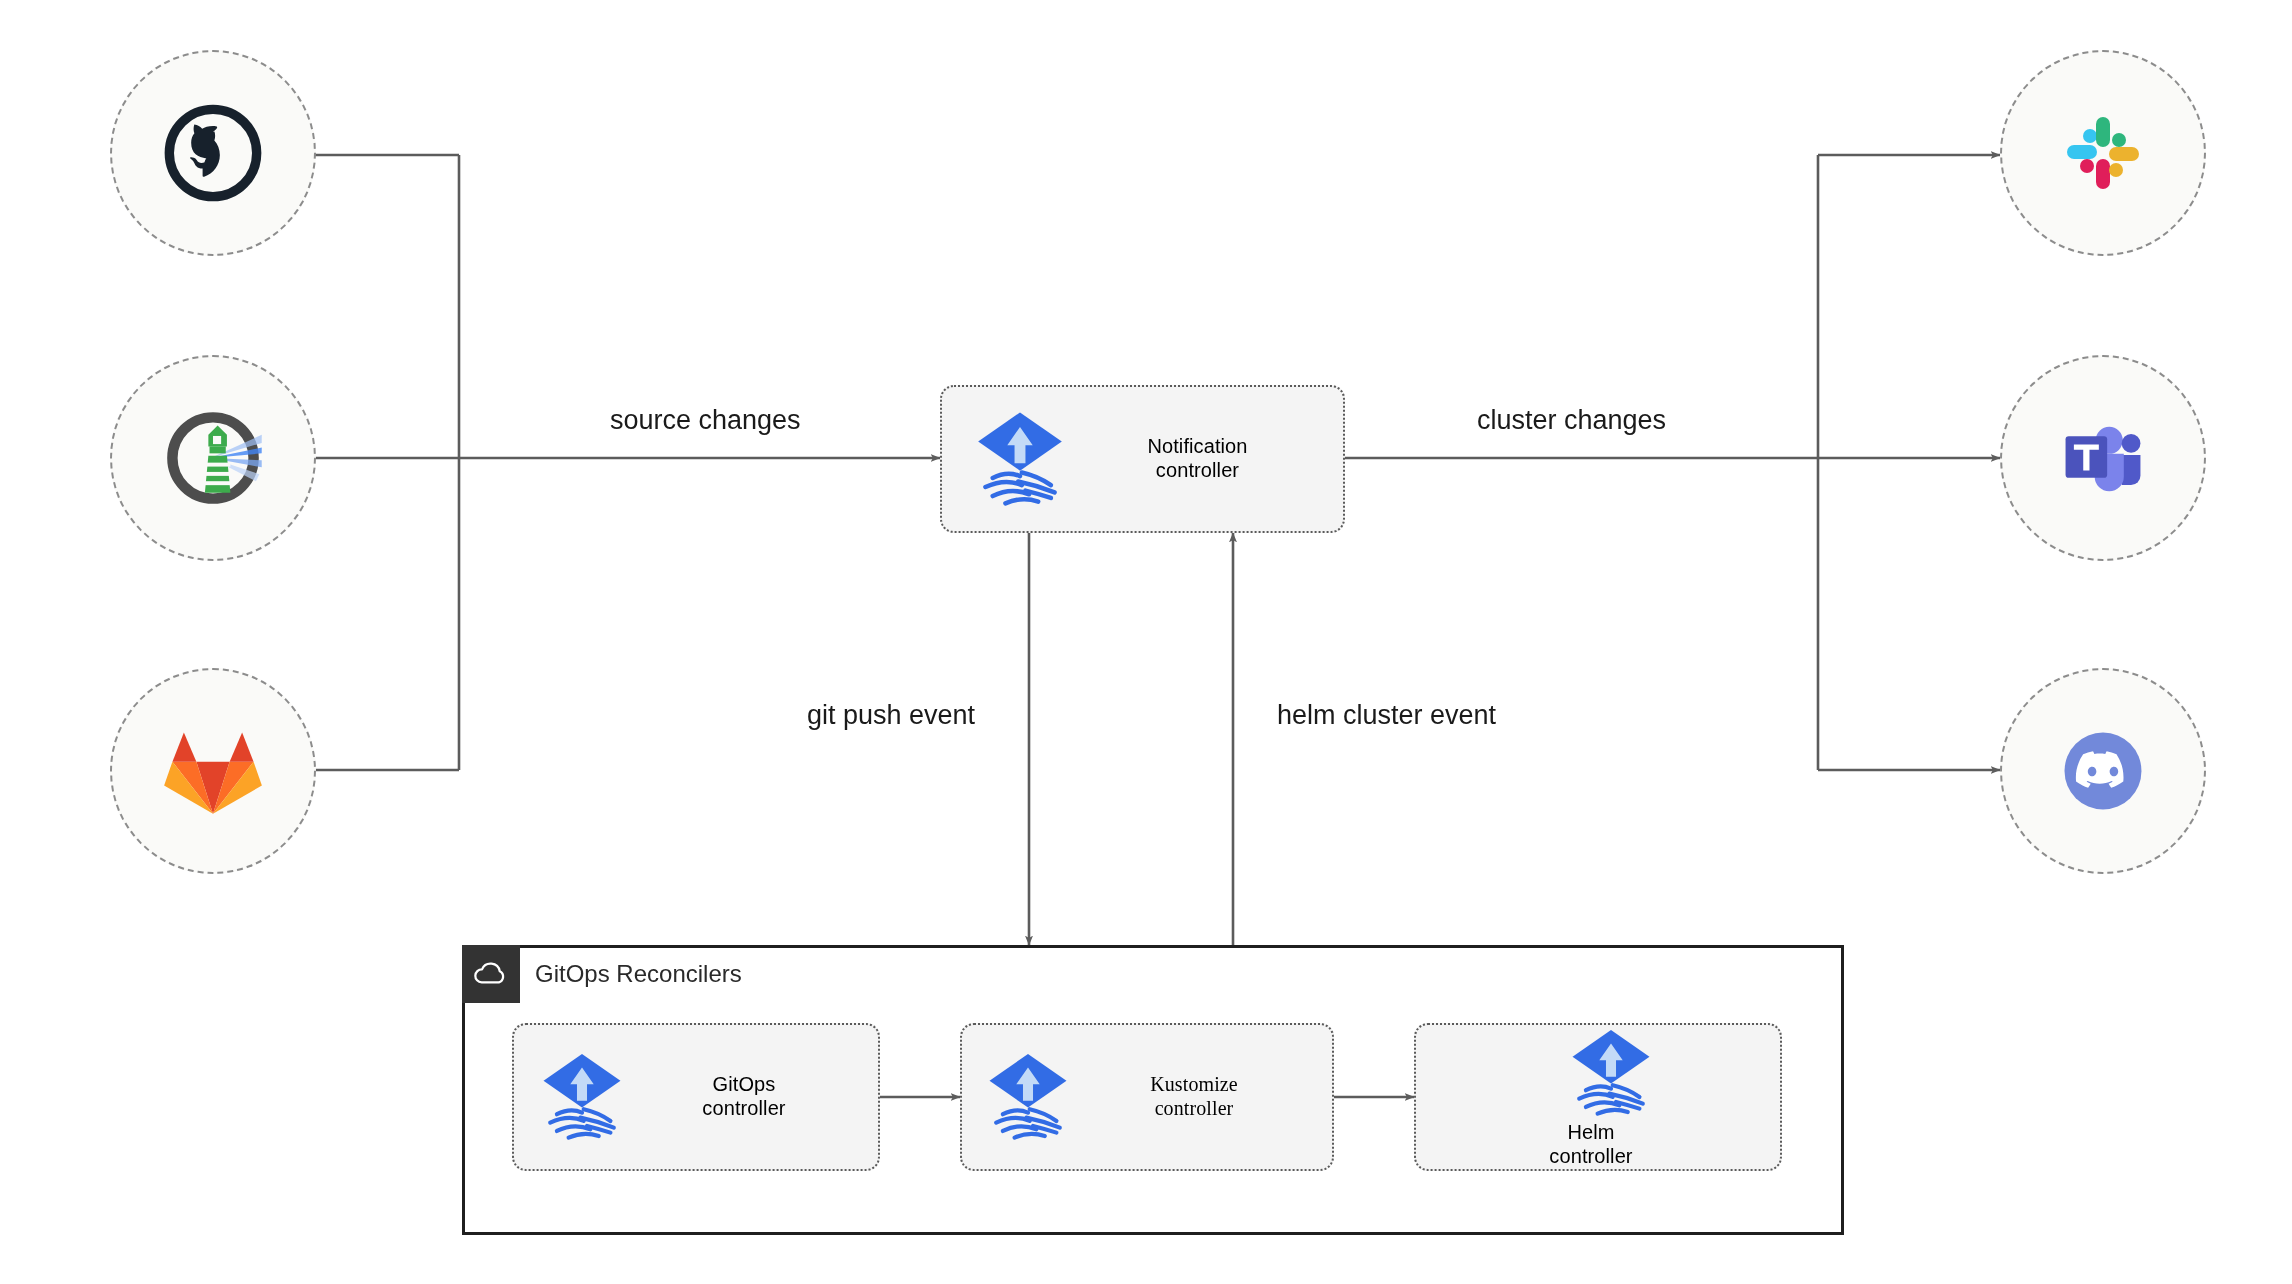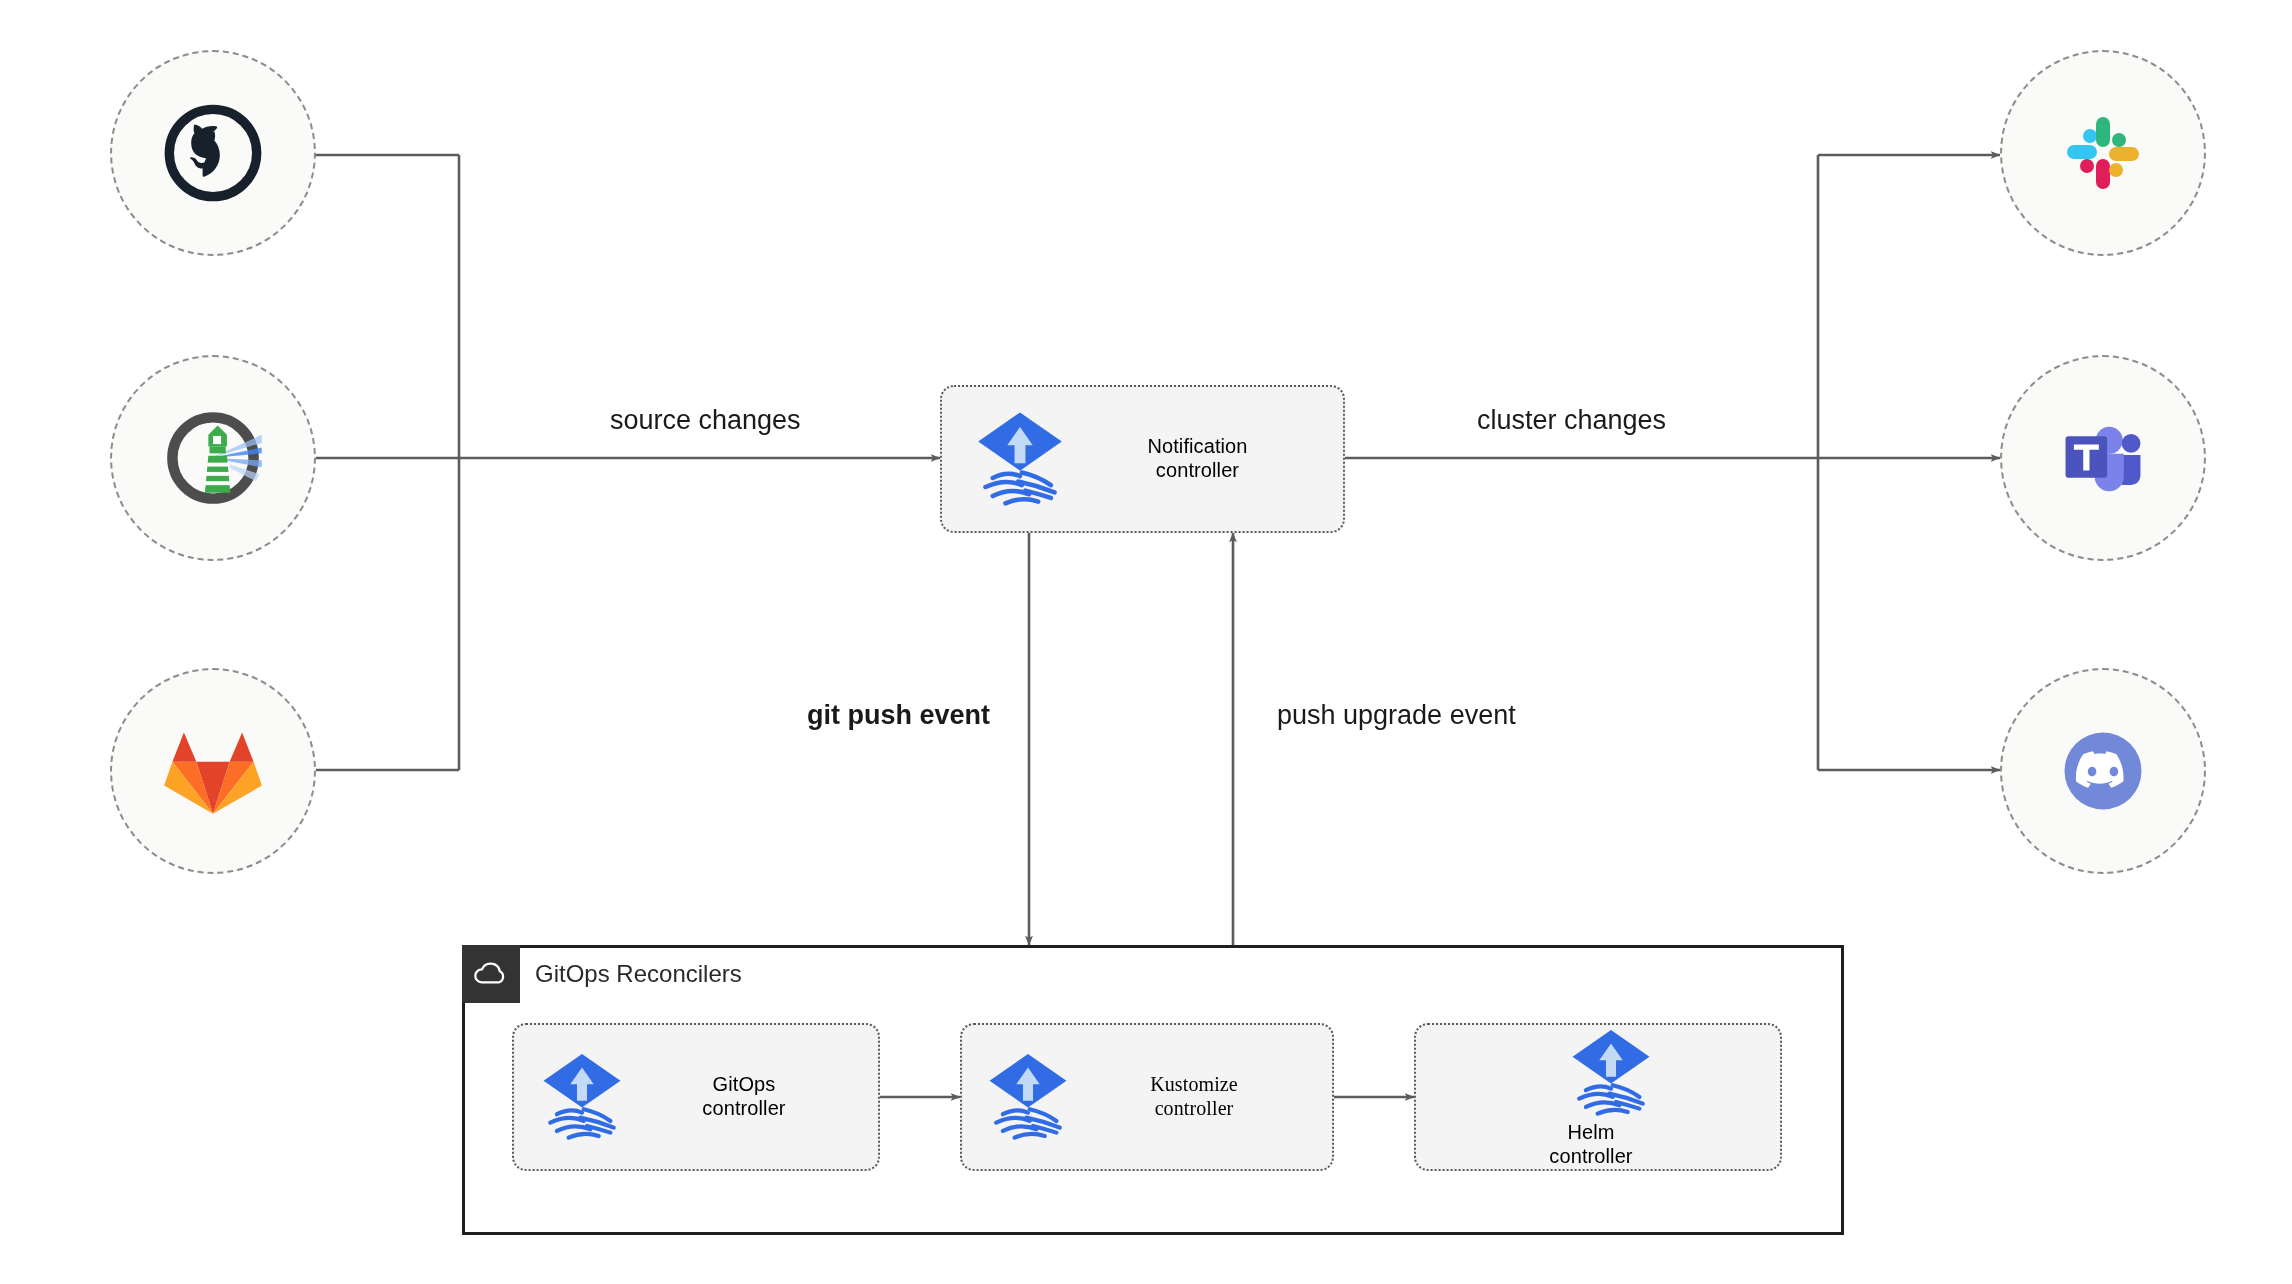--- a/index.html
+++ b/index.html
@@ -229,16 +229,16 @@
       </svg>
     </span>
     <span class="ctrllabel">
       <span>Helm</span><br>
       <span>controller</span>
     </span>
   </div>
 
   <div class="edgelabel" style="left:601px;top:403px;">source changes</div>
   <div class="edgelabel" style="left:1468px;top:403px;">cluster changes</div>
-  <div class="edgelabel" style="left:798px;top:698px;font-weight:bold;">git push event</div>
-  <div class="edgelabel" style="left:1268px;top:698px;">push upgrade event</div>
+  <div class="edgelabel" style="left:798px;top:698px;">git push event</div>
+  <div class="edgelabel" style="left:1268px;top:698px;">helm cluster event</div>
 
 </div>
 
 </body></html>

